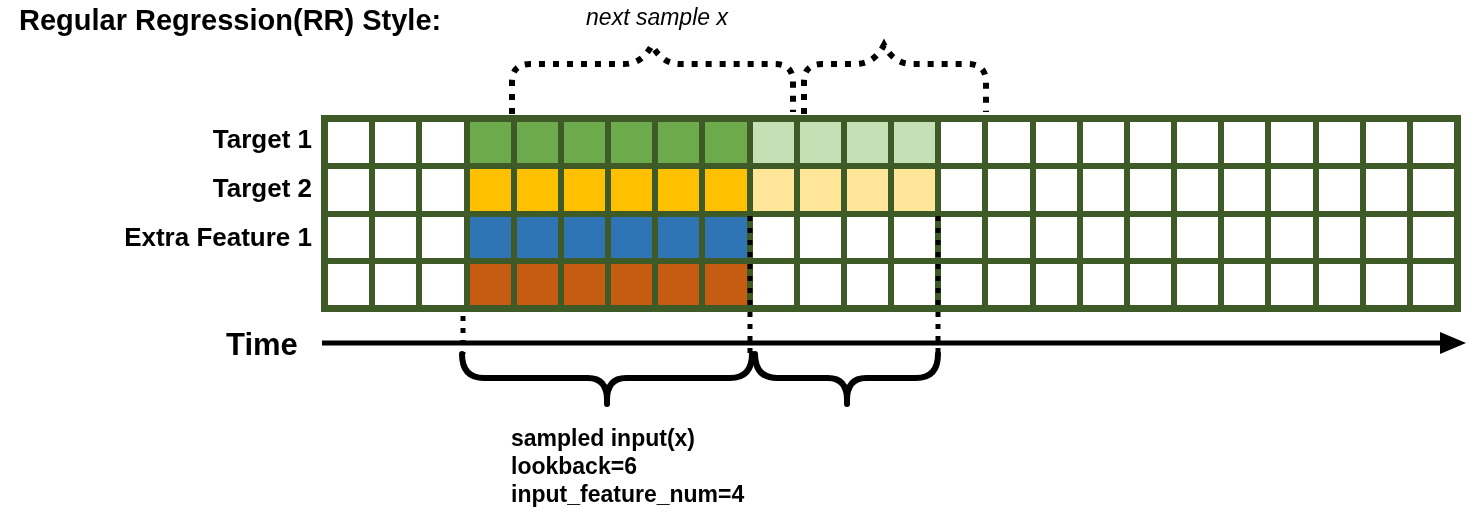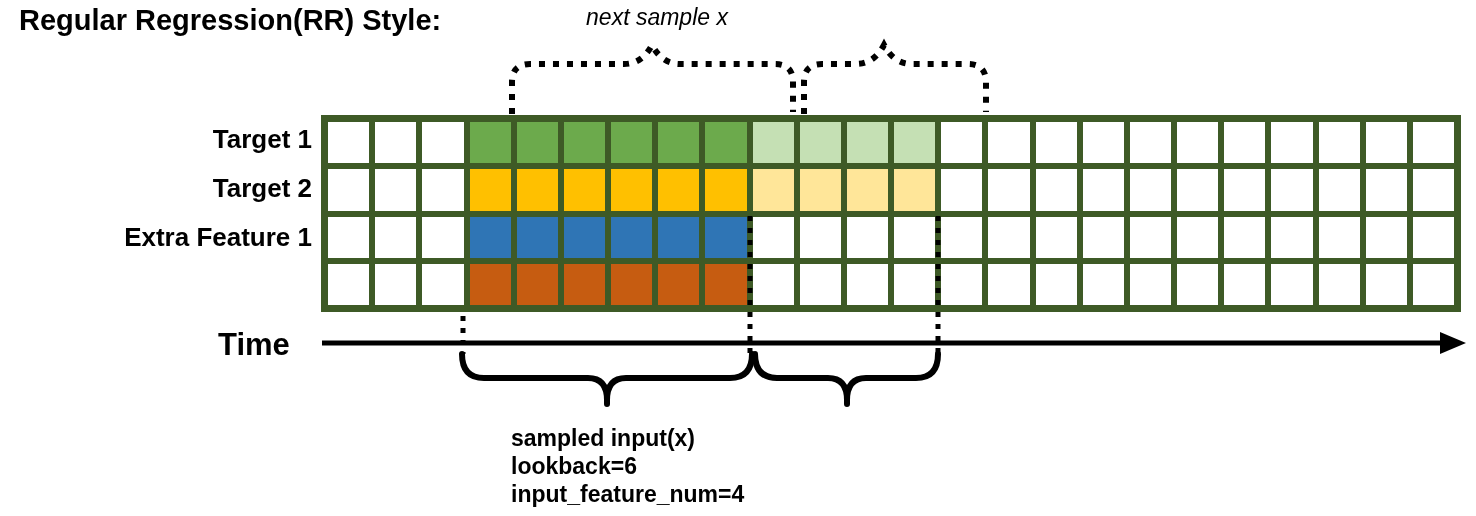--- a/index.html
+++ b/index.html
@@ -16,21 +16,21 @@
     left:321px;top:115px;width:1140px;height:197px;box-sizing:border-box;
     display:grid;grid-template-columns:repeat(24,1fr);grid-template-rows:repeat(4,1fr);
     gap:6px;padding:7px;
   }
   .cell{width:100%;height:100%;}
   .row-label{left:0;width:312px;text-align:right;font-size:26px;font-weight:bold;line-height:33px;white-space:nowrap;}
   #row-label-0{top:123px;}
   #row-label-1{top:172px;}
   #row-label-2{top:221px;}
   #row-label-3{top:271px;}
-  #time-label{left:218px;top:327px;font-size:31px;font-weight:bold;}
+  #time-label{left:226px;top:327px;font-size:31px;font-weight:bold;}
   svg.overlay{left:0;top:0;pointer-events:none;}
   .caption{top:424px;font-size:23px;line-height:28px;font-weight:bold;white-space:nowrap;}
   #input-caption{left:511px;}
   #output-caption{left:753px;}
 </style>
 </head>
 <body>
 
 <div id="stage">
 

